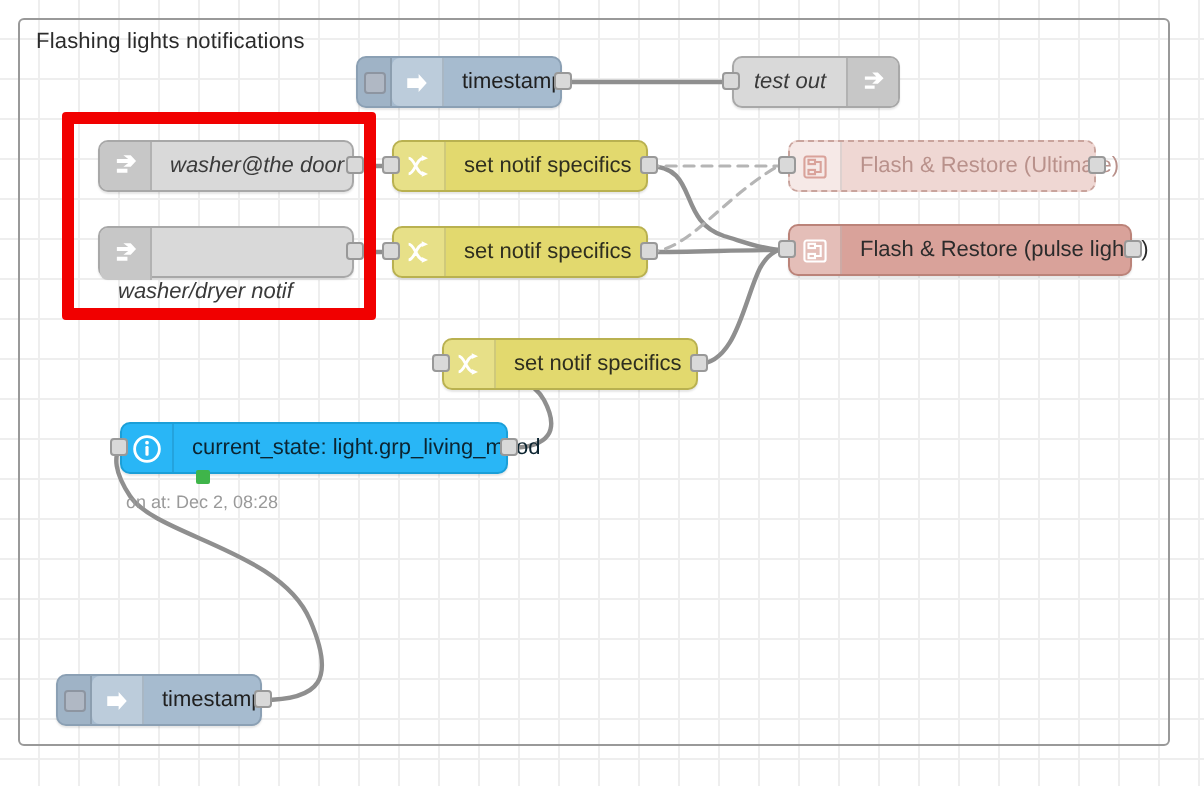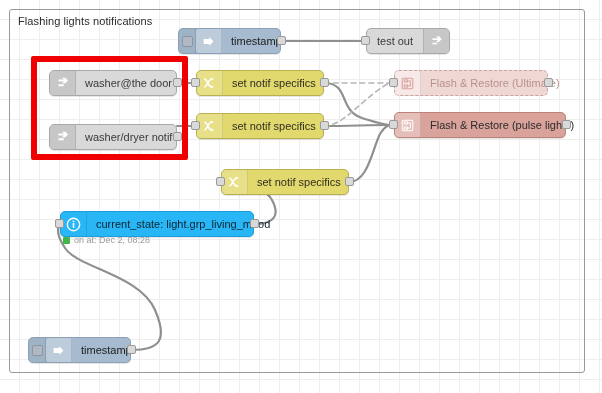--- a/index.html
+++ b/index.html
@@ -113,21 +113,21 @@
     width: 11px; height: 11px;
     background: #b0b8c4;
     border: 1px solid #8d95a1;
     border-radius: 2px;
   }
 
   
   .n-inject  { background: #a6bbcf; border-color: #8ba0b4; color: #202020; }
   .n-inject .iconbox { background: rgba(255,255,255,0.25); }
 
-  .n-link    { background: #d9d9d9; border-color: #a8a8a8; color: #3a3a3a; }
+  .n-link    { background: #d9d9d9; border-color: #a8a8a8; color: #3a3a3a; font-style: italic; }
   .n-link .iconbox { background: #c7c7c7; }
 
   .n-change  { background: #e2d96e; border-color: #b9b150; color: #2e2e1f; }
   .n-change .iconbox { background: rgba(255,255,255,0.18); border: none; }
 
   .n-subflow { background: #d9a29a; border-color: #bb8379; color: #2b2b2b; }
   .n-subflow .iconbox { background: rgba(255,255,255,0.30); border-radius: 4px 0 0 4px; }
 
   .n-subflow.disabled {
     background: #efd7d3;
@@ -233,21 +233,21 @@
     <div class="iconbox left">
       <svg class="icon-svg" width="13" height="13" viewBox="0 0 16 16">
         <path d="M3 3 L10 3 L7 0.8 L11.5 0.8 L14.8 4.3 L11.5 7.8 L7 7.8 L10 5.5 L3 5.5 Z
                  M3 9 L9.5 9 L9.5 11.5 L3 11.5 Z" fill="#ffffff"></path>
       </svg>
     </div>
     <div class="label">washer@the door</div>
     <div class="port out"></div>
   </div>
 
-  <div class="node n-link" style="left:49px; top:124px; width:128px;">
+  <div class="node n-link" style="left:49px; top:113px; width:128px;flex-direction:column;">
     <div class="iconbox left">
       <svg class="icon-svg" width="13" height="13" viewBox="0 0 16 16">
         <path d="M3 3 L10 3 L7 0.8 L11.5 0.8 L14.8 4.3 L11.5 7.8 L7 7.8 L10 5.5 L3 5.5 Z
                  M3 9 L9.5 9 L9.5 11.5 L3 11.5 Z" fill="#ffffff"></path>
       </svg>
     </div>
     <div class="label">washer/dryer notif</div>
     <div class="port out"></div>
   </div>
 
@@ -325,21 +325,21 @@
         <circle cx="8" cy="8" r="6.6" fill="none" stroke="#ffffff" stroke-width="1.5"></circle>
         <circle cx="8" cy="4.6" r="1" fill="#ffffff"></circle>
         <rect x="7.15" y="6.4" width="1.7" height="5.2" rx="0.6" fill="#ffffff"></rect>
       </svg>
     </div>
     <div class="label">current_state: light.grp_living_mood</div>
     <div class="port in"></div>
     <div class="port out"></div>
   </div>
 
-  <div class="node-status" style="left:63px; top:235px;">
+  <div class="node-status" style="left:63px; top:235px;flex-direction:column;">
     <span class="dot"></span>
     <span>on at: Dec 2, 08:28</span>
   </div>
 
   <div class="node n-inject" style="left:28px; top:337px; width:103px;">
     <div class="injectpad">
         <i></i>
       </div>
     <div class="iconbox left">
       <svg class="icon-svg" width="13" height="13" viewBox="0 0 16 16">

